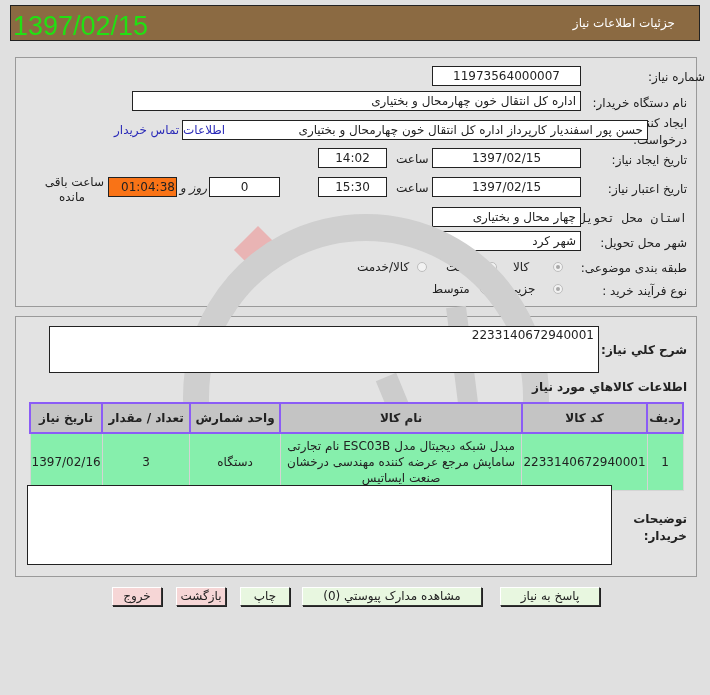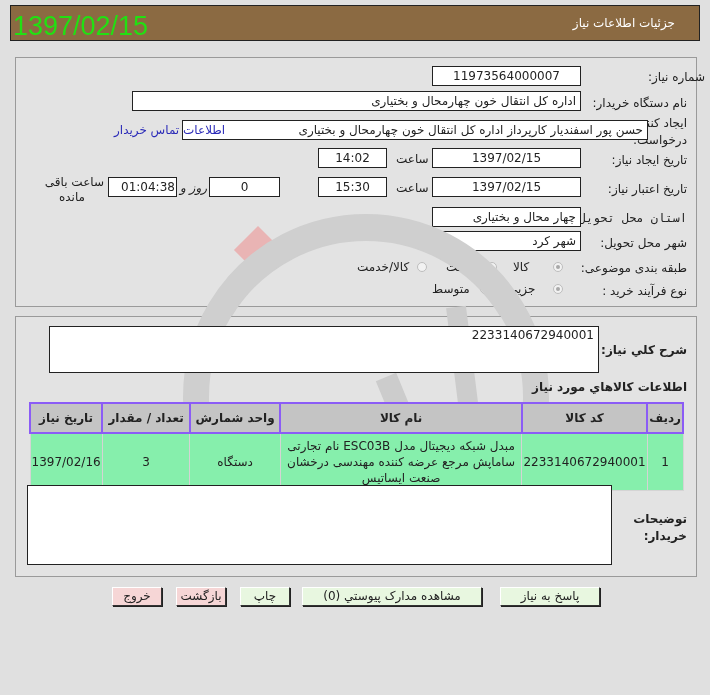--- a/index.html
+++ b/index.html
@@ -17,21 +17,21 @@
   .panel { position:absolute; left:15px; width:682px; border:1px solid #9a9a9a; box-sizing:border-box; background:#e3e3e3; }
   .panel1 { top:57px; height:250px; }
   .panel2 { top:316px; height:261px; }
 
   .watermark { position:absolute; left:140px; top:150px; width:420px; height:420px; pointer-events:none; }
 
   .lbl { position:absolute; direction:rtl; text-align:right; font-size:12px; color:#222; line-height:16px; }
   .box { position:absolute; background:#fff; border:1px solid #222; box-sizing:border-box; height:20px; font-size:12px; line-height:18px; padding:0 4px; white-space:nowrap; overflow:hidden; }
   .box.c { text-align:center; }
   .box.r { direction:rtl; }
-  .box.yellow { background:#ffffff;padding-left:12px; }
+  .box.yellow { background:#f97316;padding-left:12px; }
   .link { position:absolute; color:#2a2ab8; direction:rtl; font-size:12px; cursor:pointer;margin-left:44px; }
 
   .radio { position:absolute; width:10px; height:10px; border-radius:50%; border:1px solid #bdbdbd; background:#f2f2f2; box-sizing:border-box; }
   .radio.on::after { content:""; position:absolute; left:2px; top:2px; width:4px; height:4px; border-radius:50%; background:#a8a8a8; }
 
   .bold { font-weight:bold; }
 
   table.items { position:absolute; left:29px; top:402px; width:655px; border-collapse:collapse; direction:rtl; font-size:12px; }
   table.items th { background:#c4c4c4; height:26px; font-weight:bold; border:2px solid #8b5cf6; color:#222; }
   table.items td { background:#86efac; border:1px solid #d4d4d4; text-align:center; height:54px; color:#222; }

